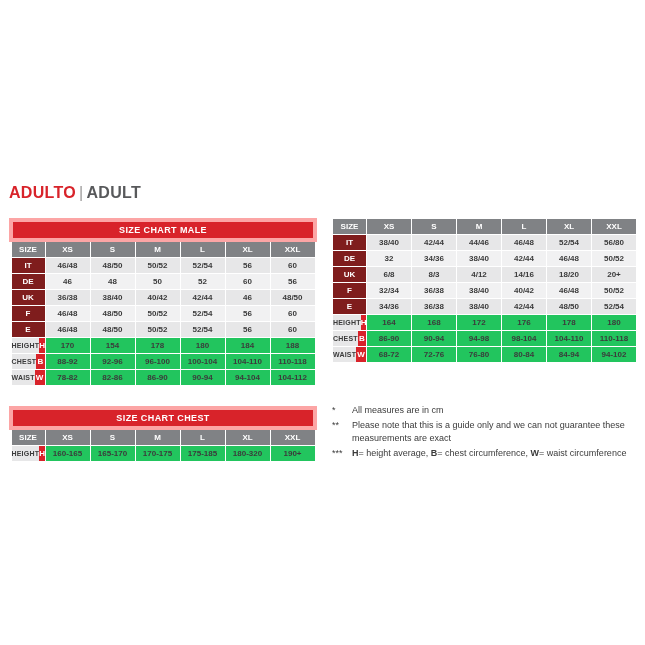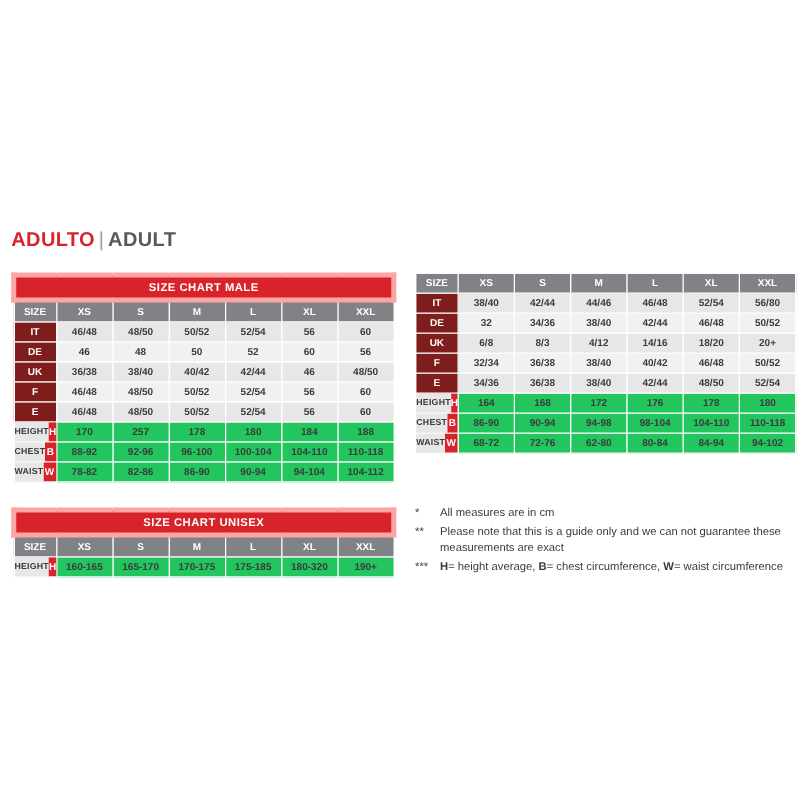--- a/index.html
+++ b/index.html
@@ -216,21 +216,21 @@
     <td class="cell-light">60</td>
   </tr>
   <tr class="measure-row">
     <td class="lbl-split">
       <div class="split">
         <div class="name">HEIGHT</div>
         <div class="key">H</div>
       </div>
     </td>
     <td>170</td>
-    <td>257</td>
+    <td>154</td>
     <td>178</td>
     <td>180</td>
     <td>184</td>
     <td>188</td>
   </tr>
   <tr class="measure-row">
     <td class="lbl-split">
       <div class="split">
         <div class="name">CHEST</div>
         <div class="key">B</div>
@@ -355,41 +355,41 @@
   </tr>
   <tr class="measure-row">
     <td class="lbl-split">
       <div class="split">
         <div class="name">WAIST</div>
         <div class="key">W</div>
       </div>
     </td>
     <td>68-72</td>
     <td>72-76</td>
-    <td>62-80</td>
+    <td>76-80</td>
     <td>80-84</td>
     <td>84-94</td>
     <td>94-102</td>
   </tr>
 </tbody>
   </table>
 
 <table class="chart" id="unisex-chart">
   <colgroup>
     <col style="width:34px">
       <col style="width:45px">
       <col style="width:45px">
       <col style="width:45px">
       <col style="width:45px">
       <col style="width:45px">
       <col style="width:45px">
   </colgroup>
   <tbody>
       <tr>
-    <td class="hdr-red" colspan="7">SIZE CHART UNISEX</td>
+    <td class="hdr-red" colspan="7">SIZE CHART CHEST</td>
   </tr>
   <tr>
     <td class="hdr-gray">SIZE</td>
     <td class="hdr-gray">XS</td>
     <td class="hdr-gray">S</td>
     <td class="hdr-gray">M</td>
     <td class="hdr-gray">L</td>
     <td class="hdr-gray">XL</td>
     <td class="hdr-gray">XXL</td>
   </tr>

